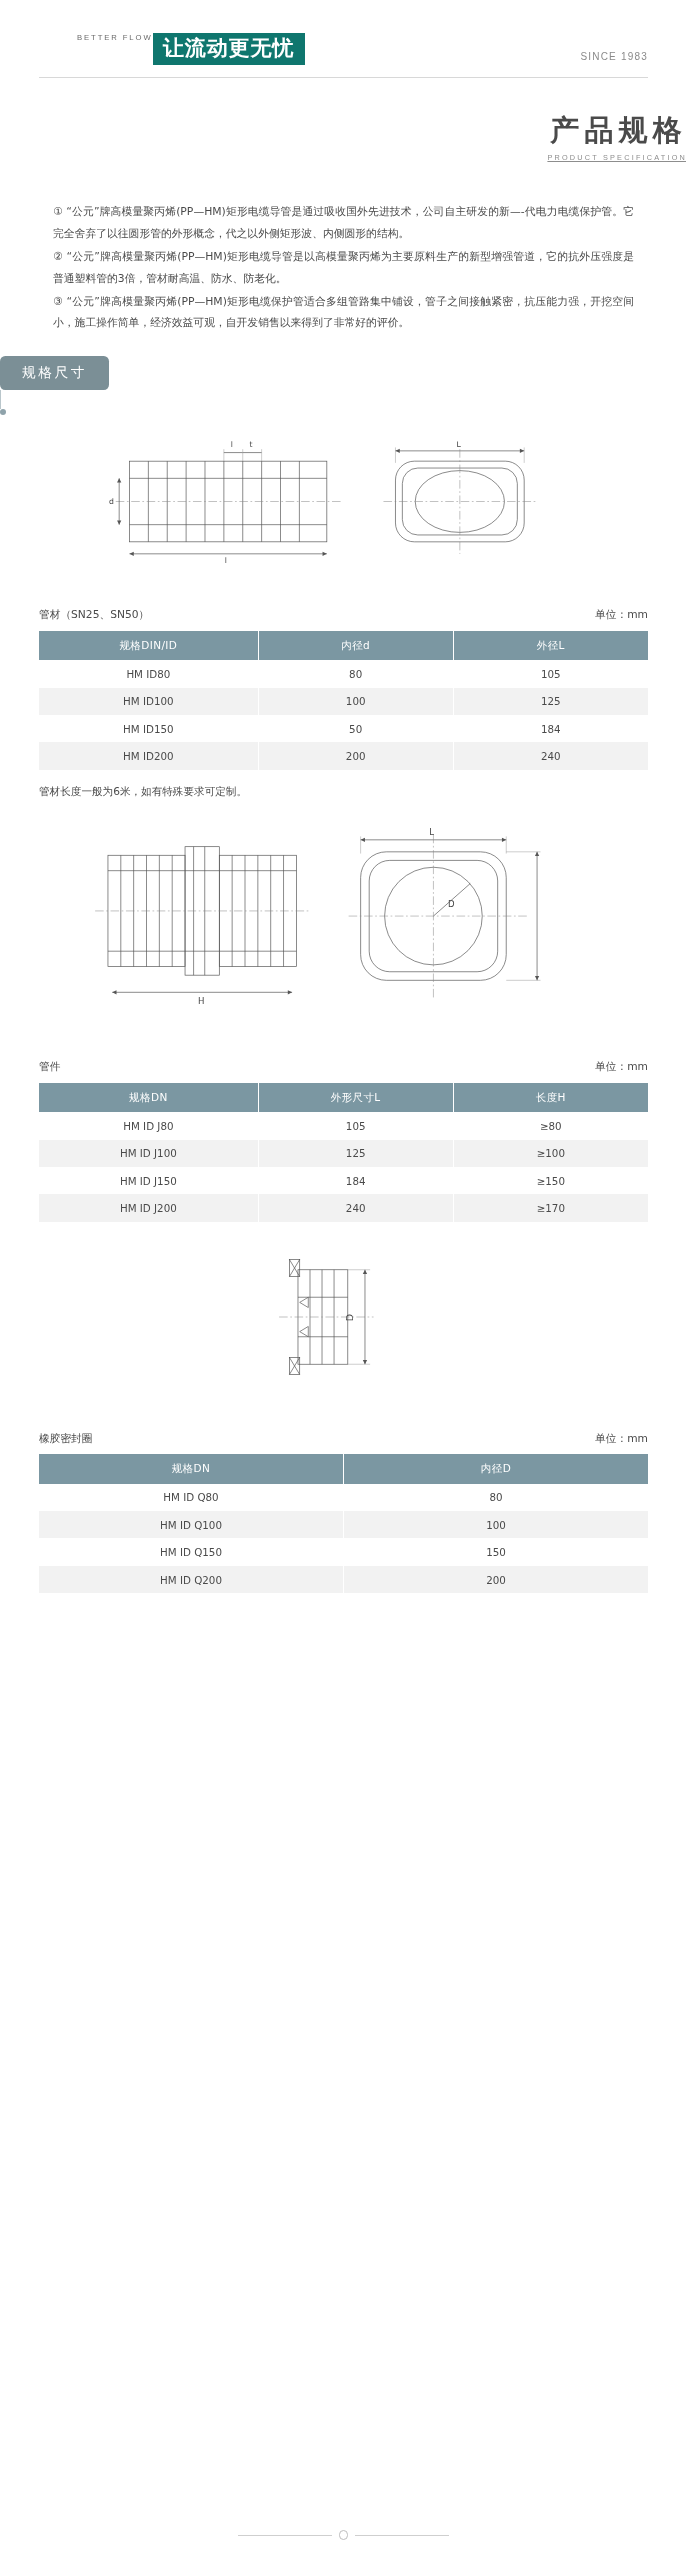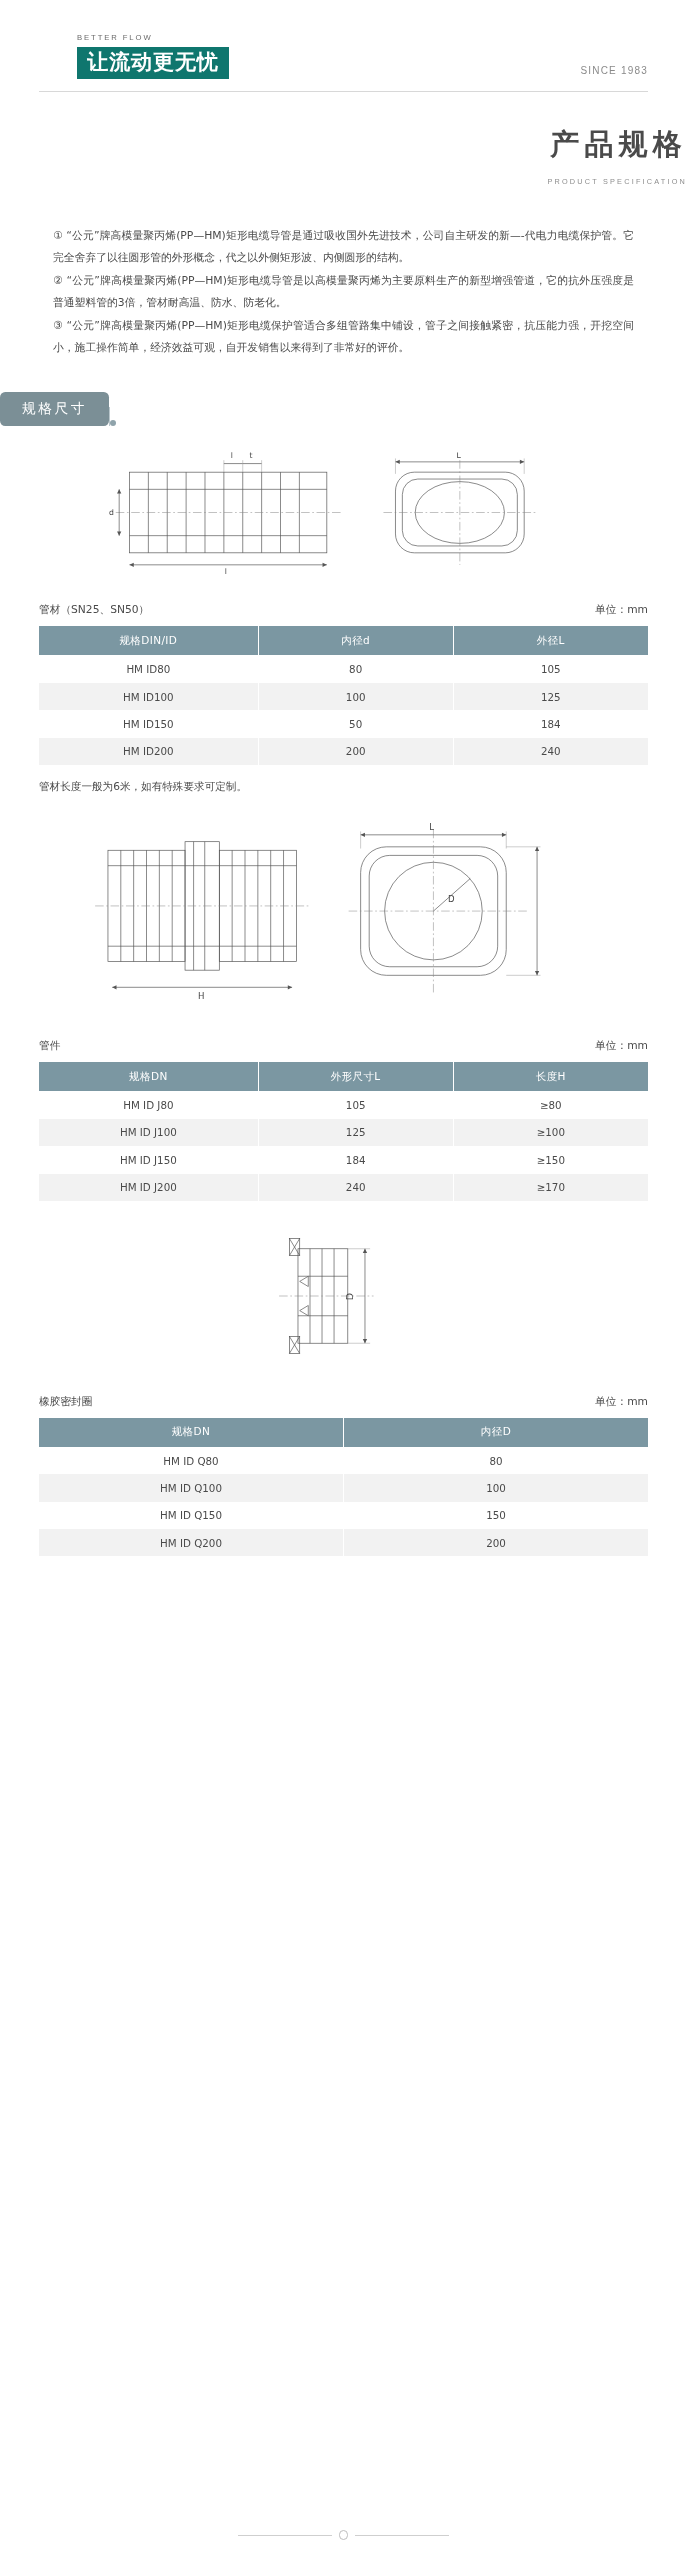--- a/index.html
+++ b/index.html
@@ -24,21 +24,21 @@
 
   
   .header {
     padding: 33px 39px 0 39px;
     display: flex;
     align-items: flex-end;
     justify-content: space-between;
   }
   .brand {
     display: flex;
-    flex-direction: column;
+    flex-direction: row;
     align-items: flex-start;
     padding-left: 38px;
   }
   .brand-en {
     font-size: 7.7px;
     letter-spacing: 1.9px;
     color: #6b6b6b;
     margin-bottom: 5.2px;
     font-family: "Liberation Sans", sans-serif;
   }
@@ -73,42 +73,43 @@
     font-size: 29px;
     color: #4a4a4a;
     letter-spacing: 5.2px;
     font-weight: bold;
     font-family: "DejaVu Sans", sans-serif;
   }
   .title-en {
     font-size: 7.3px;
     color: #8d8d8d;
     letter-spacing: 2.2px;
-    margin-top: 12px;
+    margin-top: 2px;
+    text-decoration: underline;
   }
 
   
   .intro {
     margin: 39px 53px 0 53px;
     font-size: 10.8px;
     line-height: 2.0;
     color: #4a4a4a;
     text-align: justify;
     font-family: "DejaVu Sans", sans-serif;
   }
   .intro p {
     margin: 0 0 1.7px 0;
   }
 
   
   .pill-wrap {
-    margin-top: 34px;
+    margin-top: 22px;
     display: flex;
-    flex-direction: row;
-    align-items: flex-end;
+    flex-direction: column;
+    align-items: flex-start;
   }
   .pill {
     background: #7b8f96;
     color: #fff;
     font-size: 13.7px;
     letter-spacing: 2.6px;
     padding: 7.7px 22px 8.6px 22px;
     border-radius: 5.2px;
     font-family: "DejaVu Sans", sans-serif;
   }
@@ -138,21 +139,21 @@
   .table-head-row {
     display: flex;
     justify-content: space-between;
     align-items: baseline;
     font-size: 10.7px;
     color: #4a4a4a;
     margin-bottom: 8.6px;
     font-family: "DejaVu Sans", sans-serif;
   }
   .table-caption { }
-  .table-unit { color: #4a4a4a; }
+  .table-unit { color: #4a4a4a; margin-top: 16px; }
   table.spec {
     width: 100%;
     border-collapse: collapse;
     font-size: 10.3px;
     font-family: "DejaVu Sans", sans-serif;
   }
   table.spec thead th {
     background: #7b97a2;
     color: #ffffff;
     font-weight: normal;

